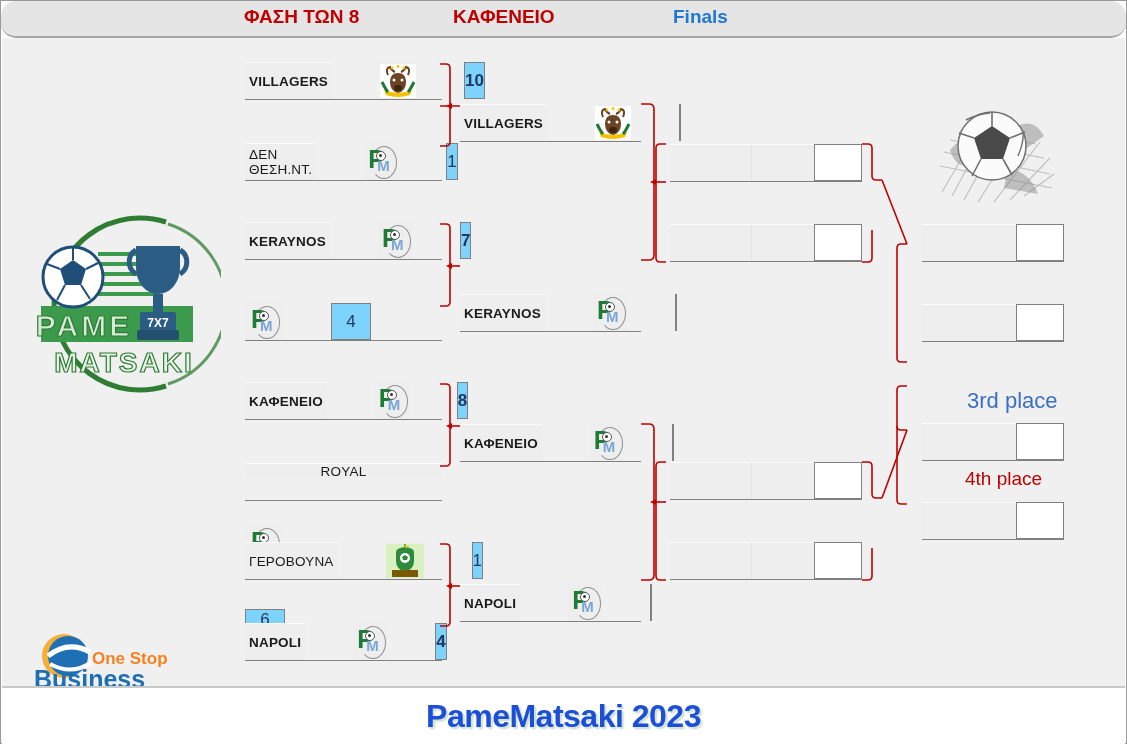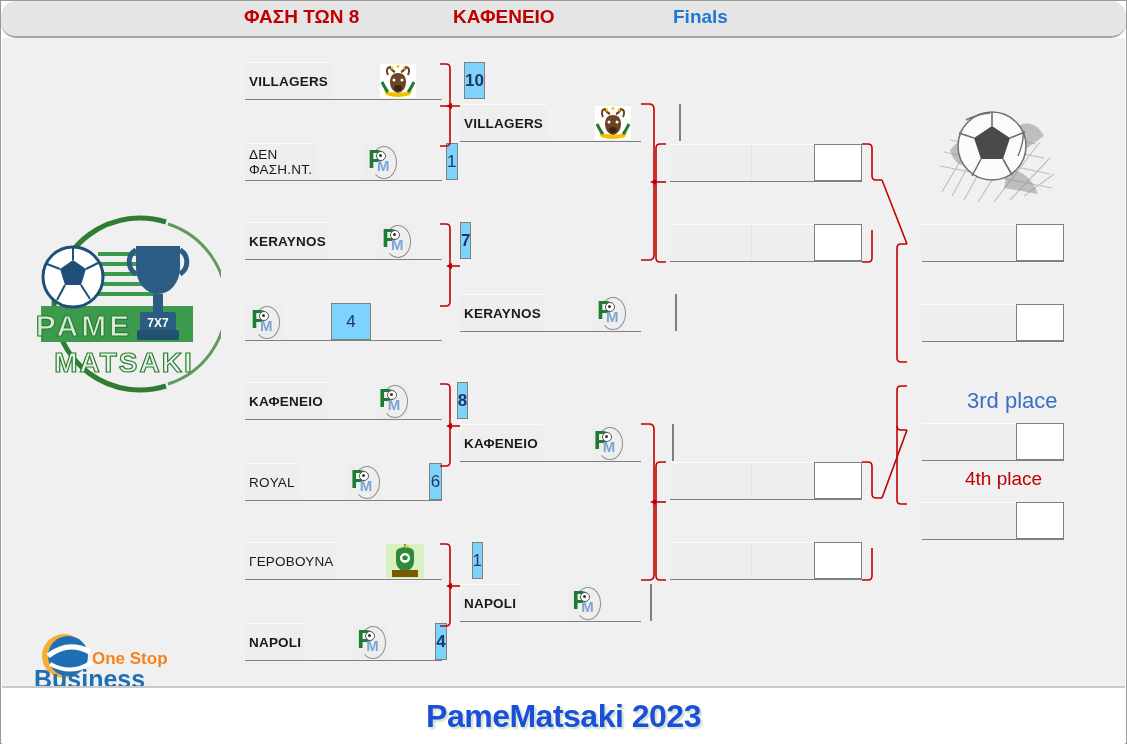--- a/index.html
+++ b/index.html
@@ -253,21 +253,21 @@
             <circle cx="22" cy="16" r="1.5" fill="#fff"></circle>
             <path d="M4 26 q14 6 28 0 l-2 5 q-12 4 -24 0z" fill="#f2c200"></path>
             <path d="M2 18 q4 8 6 10 M34 18 q-4 8 -6 10" stroke="#1e7a35" stroke-width="3" fill="none"></path>
           </svg>
         </div>
       </div>
       <div class="sc">10</div>
     </div>
 
     <div class="slot" style="left:243px;top:105px;width:197px;height:38px;">
-      <div class="nm">ΔΕΝ ΦΑΣΗ.ΝΤ.</div>
+      <div class="nm">ΔΕΝ ΘΕΣΗ.ΝΤ.</div>
       <div class="logo">
         <div class="pm">
             <div class="arc"></div>
             <div class="P">P</div>
             <div class="M">M</div>
             <div class="ball"></div>
           </div>
       </div>
       <div class="sc">1</div>
     </div>
@@ -303,21 +303,21 @@
         <div class="pm">
             <div class="arc"></div>
             <div class="P">P</div>
             <div class="M">M</div>
             <div class="ball"></div>
           </div>
       </div>
       <div class="sc">8</div>
     </div>
 
-    <div class="slot" style="left:243px;top:425px;width:197px;height:38px;">
+    <div class="slot" style="left:243px;top:425px;width:197px;height:38px;flex-direction:column;">
       <div class="nm">ROYAL</div>
       <div class="logo">
         <div class="pm">
             <div class="arc"></div>
             <div class="P">P</div>
             <div class="M">M</div>
             <div class="ball"></div>
           </div>
       </div>
       <div class="sc">6</div>

